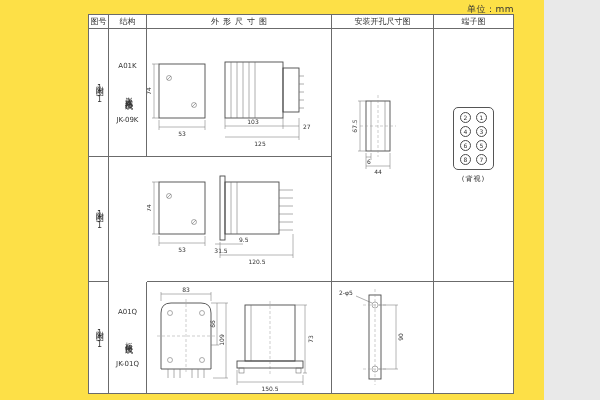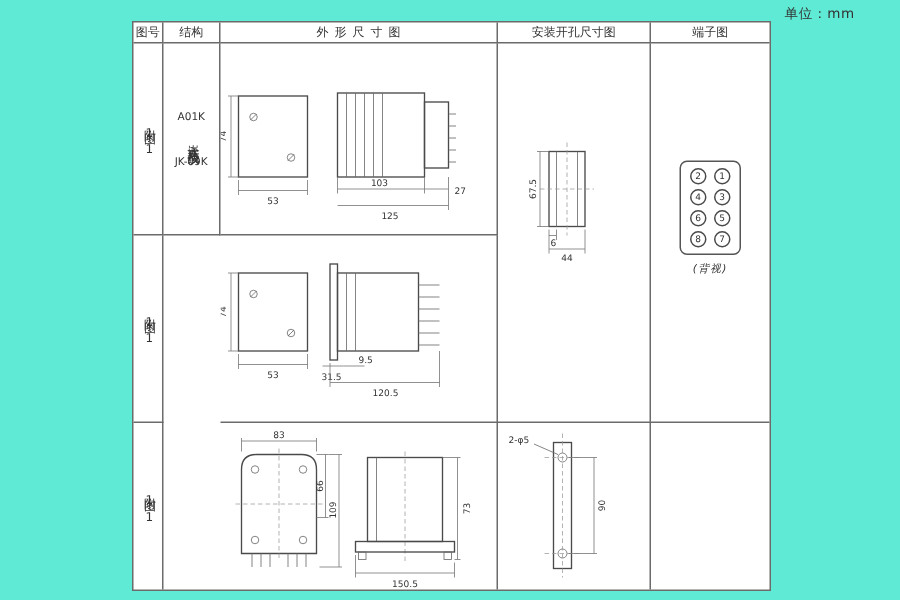--- a/index.html
+++ b/index.html
@@ -1,43 +1,43 @@
 <!DOCTYPE html>
 <html><head>
 <meta charset="utf-8">
 <style>
   html,body{margin:0;padding:0;}
   body{font-family:"DejaVu Sans","Liberation Sans",sans-serif;background:#e9e9e9;}
-  .page{position:relative;width:600px;height:400px;background:#5eead4;color:#222;overflow:hidden;}
+  .page{position:relative;width:544px;height:400px;background:#fde047;color:#222;overflow:hidden;}
   .unit{position:absolute;top:3px;right:30px;font-size:9px;letter-spacing:0.5px;color:#333;}
   .spec-table{position:absolute;left:88px;top:14px;width:424px;height:378px;border:1px solid #6b6b6b;
     display:grid;grid-template-columns:20px 38px 185px 102px 1fr;grid-template-rows:14px 128px 125px 1fr;background:#fff;}
   .cell{position:relative;border-right:1px solid #6b6b6b;border-bottom:1px solid #6b6b6b;
     display:flex;align-items:center;justify-content:center;overflow:hidden;}
   .last-col{border-right:none;text-align:right;}
   .last-row{border-bottom:none;}
   .head{font-size:8px;color:#333;white-space:nowrap;}
   .sp{letter-spacing:4px;text-indent:4px;}
   .vtext{writing-mode:vertical-rl;text-orientation:upright;font-size:8px;letter-spacing:2px;color:#333;}
-  .struct{flex-direction:column;gap:8px;font-size:7px;color:#333;}
+  .struct{flex-direction:column;gap:20px;font-size:7px;color:#333;}
   .struct .desc{writing-mode:vertical-rl;text-orientation:upright;font-size:8px;letter-spacing:1px;}
   svg{display:block;}
   svg text{font-family:"DejaVu Sans","Liberation Sans",sans-serif;font-size:7px;fill:#333;}
   svg .t6{font-size:6px;}
   .draw{stroke:#4a4a4a;fill:none;stroke-width:0.9;}
   .thin{stroke:#6a6a6a;fill:none;stroke-width:0.55;}
   .dim{stroke:#7a7a7a;fill:none;stroke-width:0.55;}
   .dash{stroke:#9a9a9a;fill:none;stroke-width:0.5;stroke-dasharray:3 2;}
   .term-cell{flex-direction:column;justify-content:flex-start;}
   .pt-back{padding-top:78px;}
   .pt-front{padding-top:20px;}
   .term-box{border:1px solid #555;border-radius:5px;padding:4px 6px;display:grid;grid-template-columns:repeat(2,auto);gap:3px 5px;background:#fff;}
   .tcirc{width:9px;height:9px;border:1px solid #4a4a4a;border-radius:50%;font-size:6px;line-height:1;
     display:flex;align-items:center;justify-content:center;color:#333;}
-  .term-view{font-size:7px;margin-top:4px;color:#333;letter-spacing:1px;font-style:italic;}
+  .term-view{font-size:7px;margin-top:4px;color:#333;letter-spacing:1px;}
 </style>
 </head>
 <body>
 
 <div class="page">
   <div class="unit">单位：mm</div>
 
   <div class="spec-table">
 
     <div class="cell head" style="grid-row:1;grid-column:1">图号</div>
@@ -170,20 +170,25 @@
           <line class="dim" x1="73" y1="84" x2="73" y2="100"></line>
             <line class="dim" x1="146" y1="76" x2="146" y2="100"></line>
           <line class="dim" x1="73" y1="97" x2="146" y2="97"></line>
           <text class="t6" x="110" y="106" text-anchor="middle">120.5</text>
         </g>
       </svg>
     </div>
 
     <div class="cell last-row" style="grid-row:4;grid-column:1">
       <span class="vtext">附图11</span>
+    </div>
+    <div class="cell struct last-row" style="grid-row:4;grid-column:2">
+      <span>A01Q</span>
+      <span class="desc">板前接线</span>
+      <span>JK-01Q</span>
     </div>
     <div class="cell last-row" style="grid-row:4;grid-column:3">
       <svg width="184" height="110" viewBox="0 0 184 110">
         <g>
           <path class="draw" d="M14,30 Q14,20 24,20 L54,20 Q64,20 64,30 L64,86 L14,86 Z"></path>
           <circle class="thin" cx="23" cy="30" r="2.5"></circle>
             <circle class="thin" cx="55" cy="30" r="2.5"></circle>
           <circle class="thin" cx="23" cy="77" r="2.5"></circle>
             <circle class="thin" cx="55" cy="77" r="2.5"></circle>
           <line class="dash" x1="39" y1="16" x2="39" y2="90"></line>

